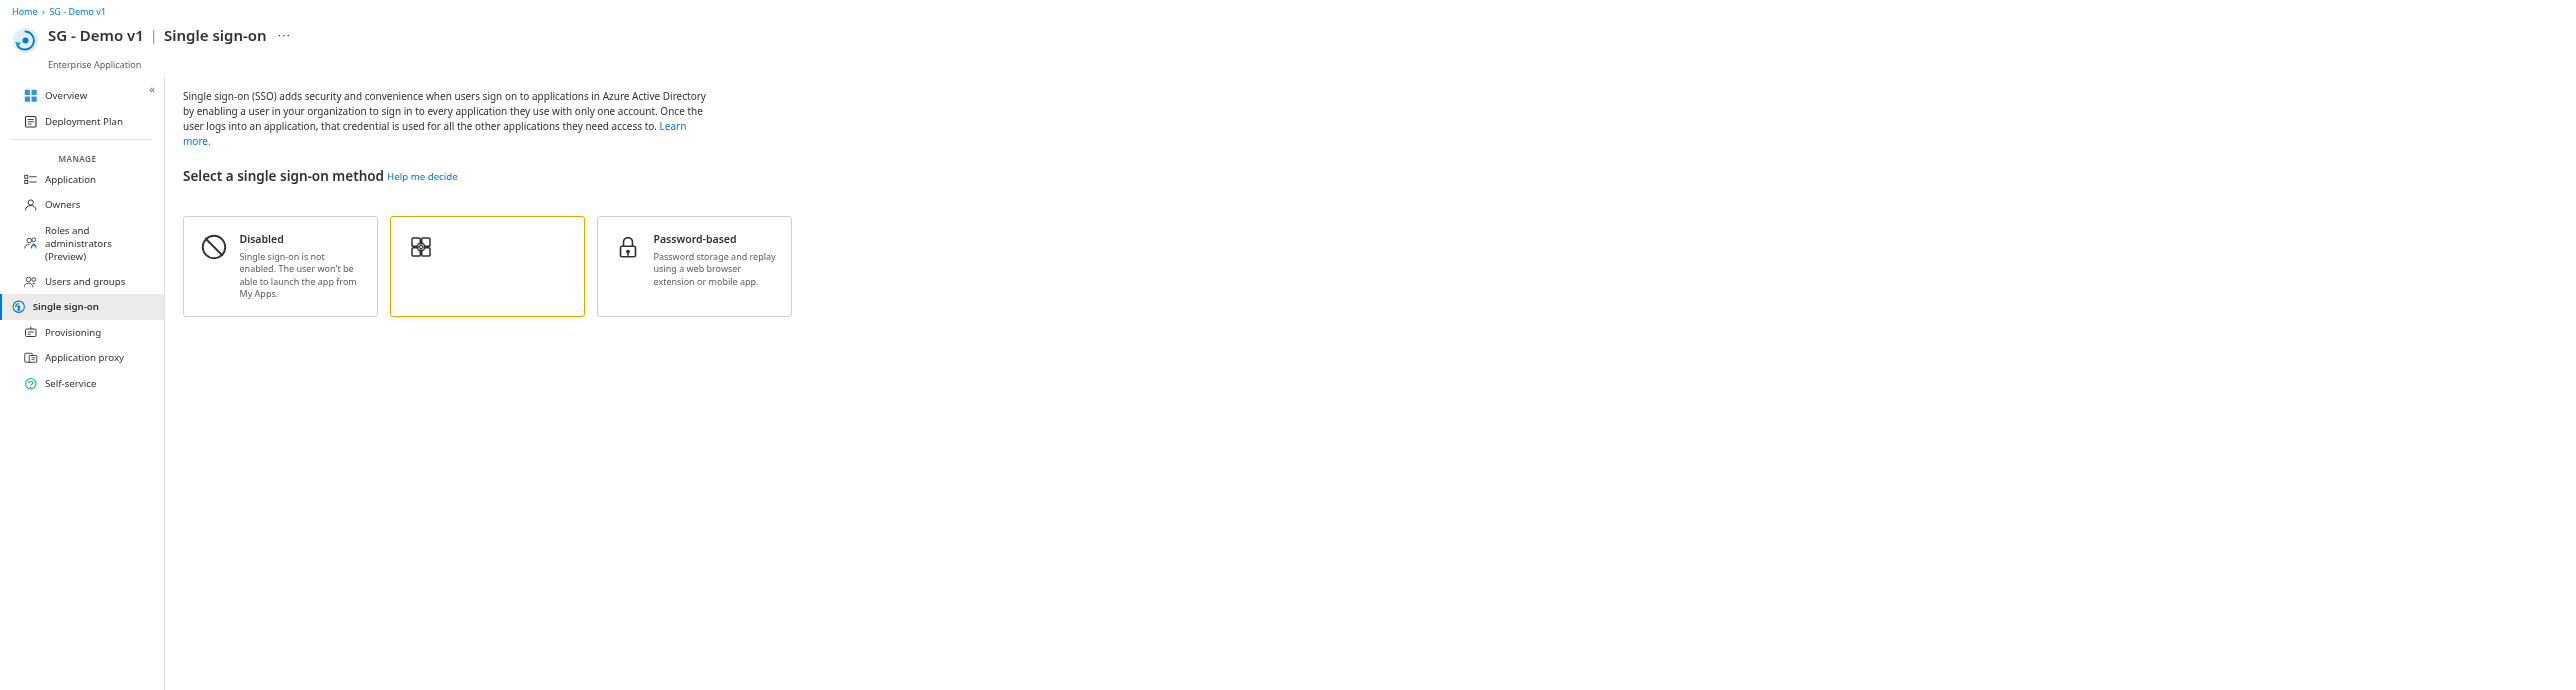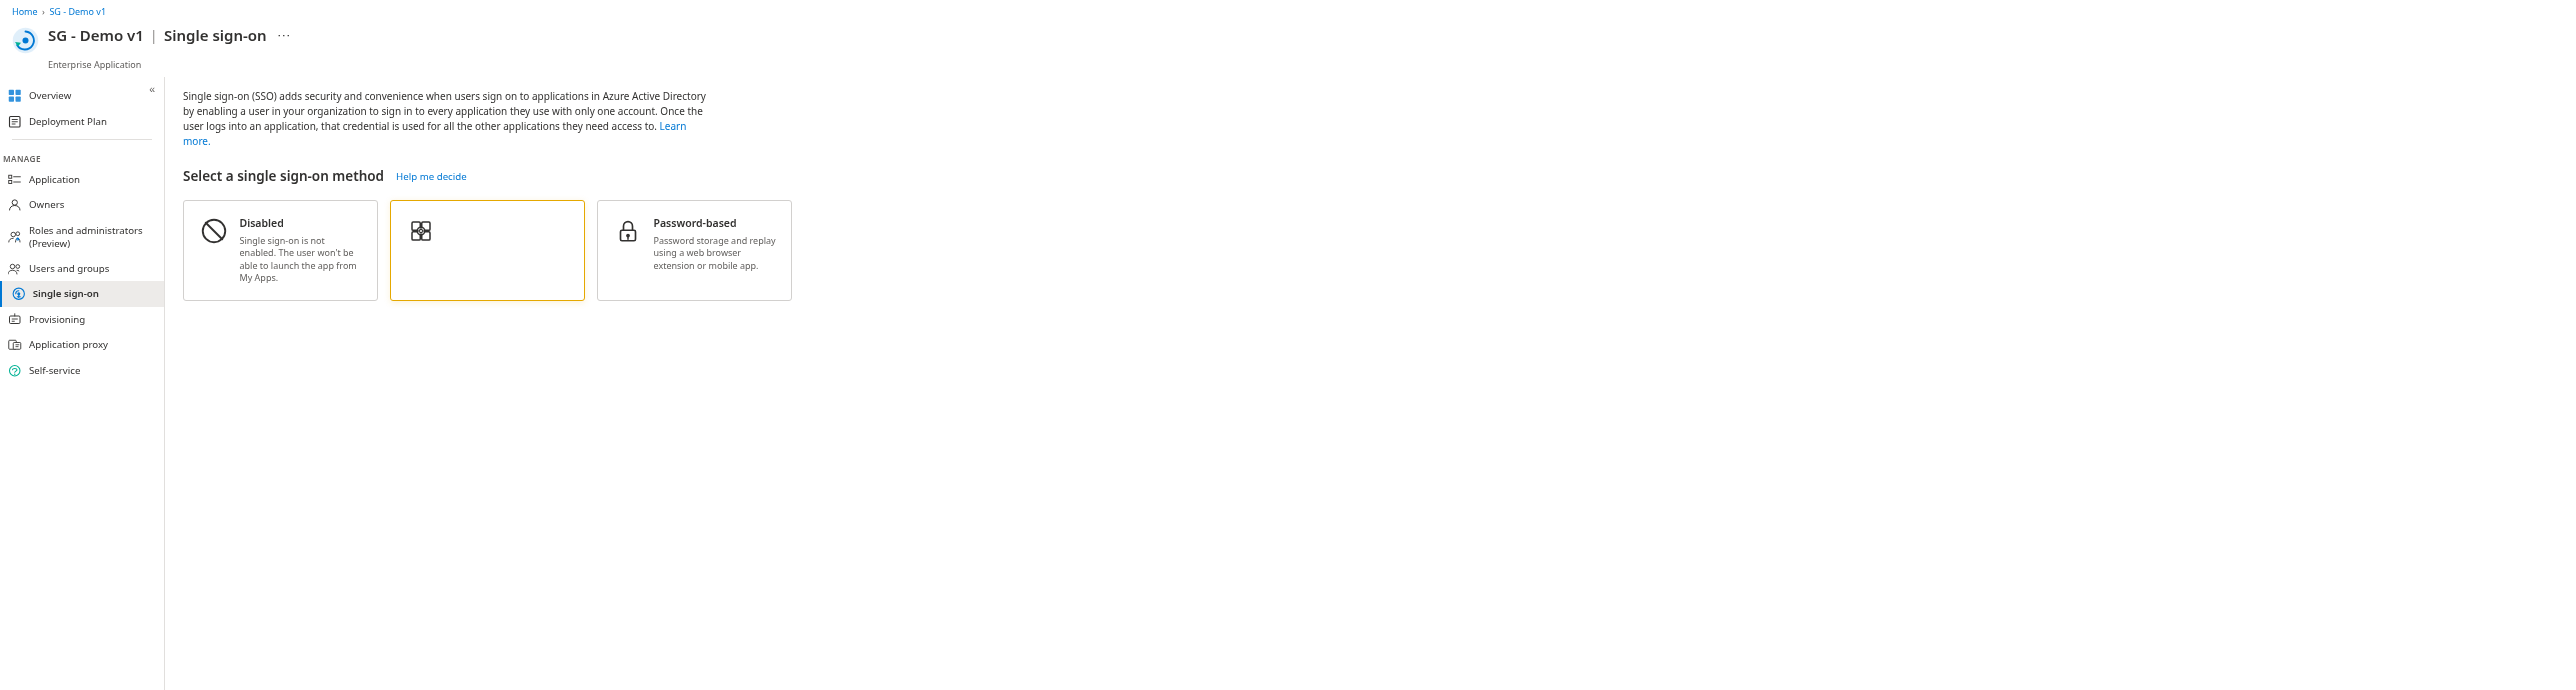--- a/index.html
+++ b/index.html
@@ -90,21 +90,21 @@
       cursor: pointer;
       color: #605e5c;
       font-size: 10.5px;
       padding: 1.5px 3px;
     }
 
     .sidebar-item {
       display: flex;
       align-items: center;
       gap: 7.5px;
-      padding: 6px 8px;
+      padding: 6px 24px;
       cursor: pointer;
       color: #323130;
       font-size: 9.7px;
       text-decoration: none;
     }
     .sidebar-item.active {
       background: #edebe9;
       font-weight: 600;
       border-left: 2.2px solid #0078d4;
       padding-left: 9.7px;
@@ -117,20 +117,21 @@
       justify-content: center;
       flex-shrink: 0;
     }
     .section-label {
       padding: 9px 12px 3px 3px;
       font-size: 8.2px;
       font-weight: 600;
       color: #605e5c;
       text-transform: uppercase;
       letter-spacing: 0.4px;
+      text-align: center;
     }
 
     
     .content {
       flex: 1;
       overflow-y: auto;
       padding: 12px 18px;
     }
     .description-text {
       max-width: 524px;
@@ -140,22 +141,22 @@
       margin-bottom: 18px;
     }
     .description-text a {
       color: #0078d4;
       text-decoration: none;
     }
 
     .section-title-row {
       display: flex;
       align-items: center;
-      gap: 12px;
-      margin-bottom: 15px;
+      gap: 3px;
+      margin-bottom: 31px;
     }
     .section-title {
       font-size: 13.5px;
       font-weight: 600;
       color: #323130;
     }
     .help-link {
       color: #0078d4;
       font-size: 9.7px;
       text-decoration: none;

